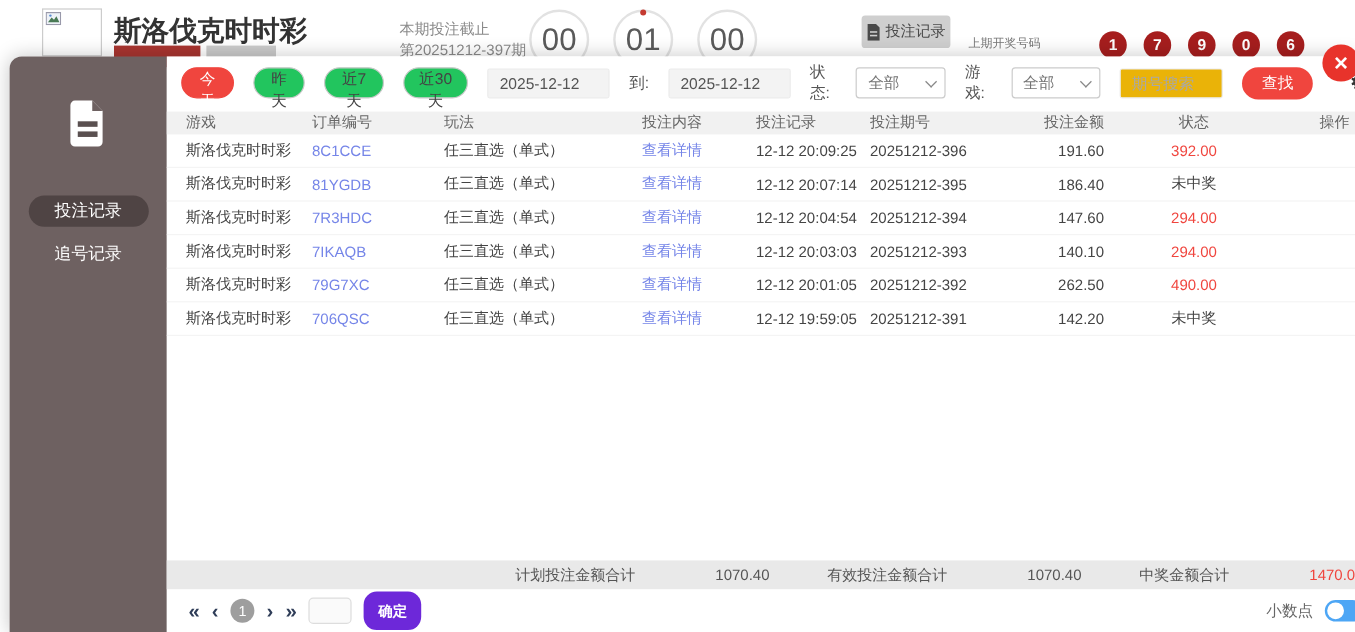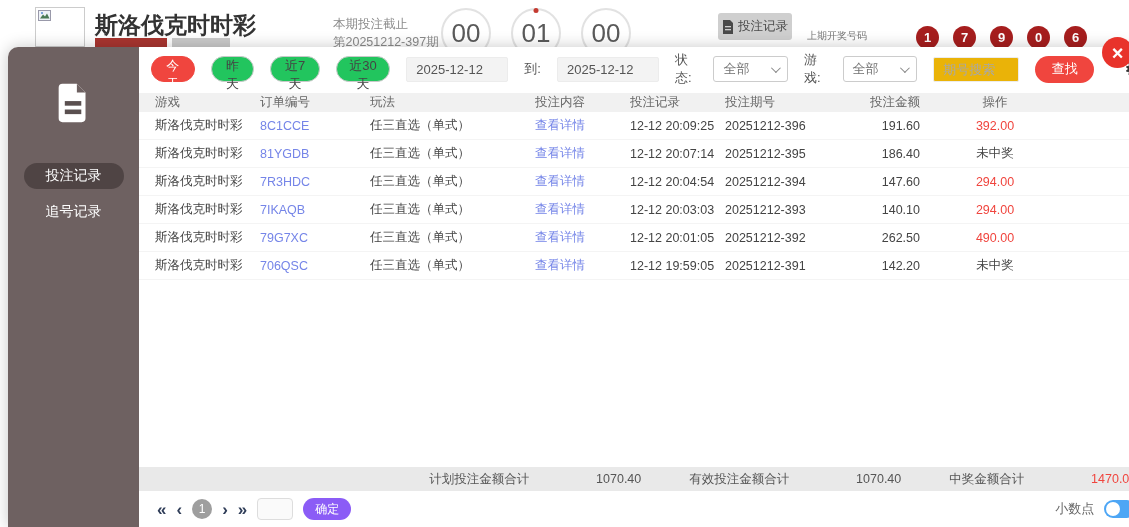--- a/index.html
+++ b/index.html
@@ -72,22 +72,22 @@
   .summary { height:24px; background:#e9e9e9; display:flex; align-items:center; justify-content:flex-end;
     padding-right:18px; font-size:12.5px; color:#555; flex:none; }
   .sum-val { width:112px; text-align:right; margin-right:48px; }
   .sum-val.last { margin-right:0; }
   .pagination { height:36px; display:flex; align-items:center; padding:0 18px; gap:10px;
     font-size:13px; color:#666; flex:none; }
   .pg-arrow { background:none; border:none; color:#2f3d58; font-size:17px; font-weight:600; line-height:1; }
   .pg-num { width:20px; height:20px; border-radius:50%; background:#9e9e9e; color:#fff; font-size:12px;
     display:flex; align-items:center; justify-content:center; }
   .pg-input { width:36px; height:22px; border:1px solid #ddd; border-radius:4px; background:#fafafa; }
-  .pg-confirm { height:22px; padding:0 12px; border-radius:11px; background:#8b5cf6; border:none;
-    color:#fff; font-size:12px; }
+  .pg-confirm { height:32px; padding:0 12px; border-radius:11px; background:#6d28d9; border:none;
+    color:#fff; font-size:12px;font-weight:bold; }
   .toggle { width:32px; height:18px; border-radius:9px; background:#4da6f5; position:relative; border:none; }
   .toggle::after { content:''; position:absolute; left:2px; top:2px; width:14px; height:14px;
     border-radius:50%; background:#fff; }
 </style>
 </head>
 <body>
 
 <div class="page-top">
   <div class="logo-box">
     <svg width="13" height="11" viewBox="0 0 13 11">
@@ -202,20 +202,21 @@
     </div>
 
     <div class="trow thead">
       <span>游戏</span>
       <span>订单编号</span>
       <span>玩法</span>
       <span>投注内容</span>
       <span>投注记录</span>
       <span>投注期号</span>
       <span class="ta-r">投注金额</span>
+      <span class="ta-c">状态</span>
       <span class="ta-c">操作</span>
     </div>
 
     <div style="display:contents">
       
     
         <div class="trow tdata">
           <span>斯洛伐克时时彩</span>
           <span class="link">8C1CCE</span>
           <span>任三直选（单式）</span>

